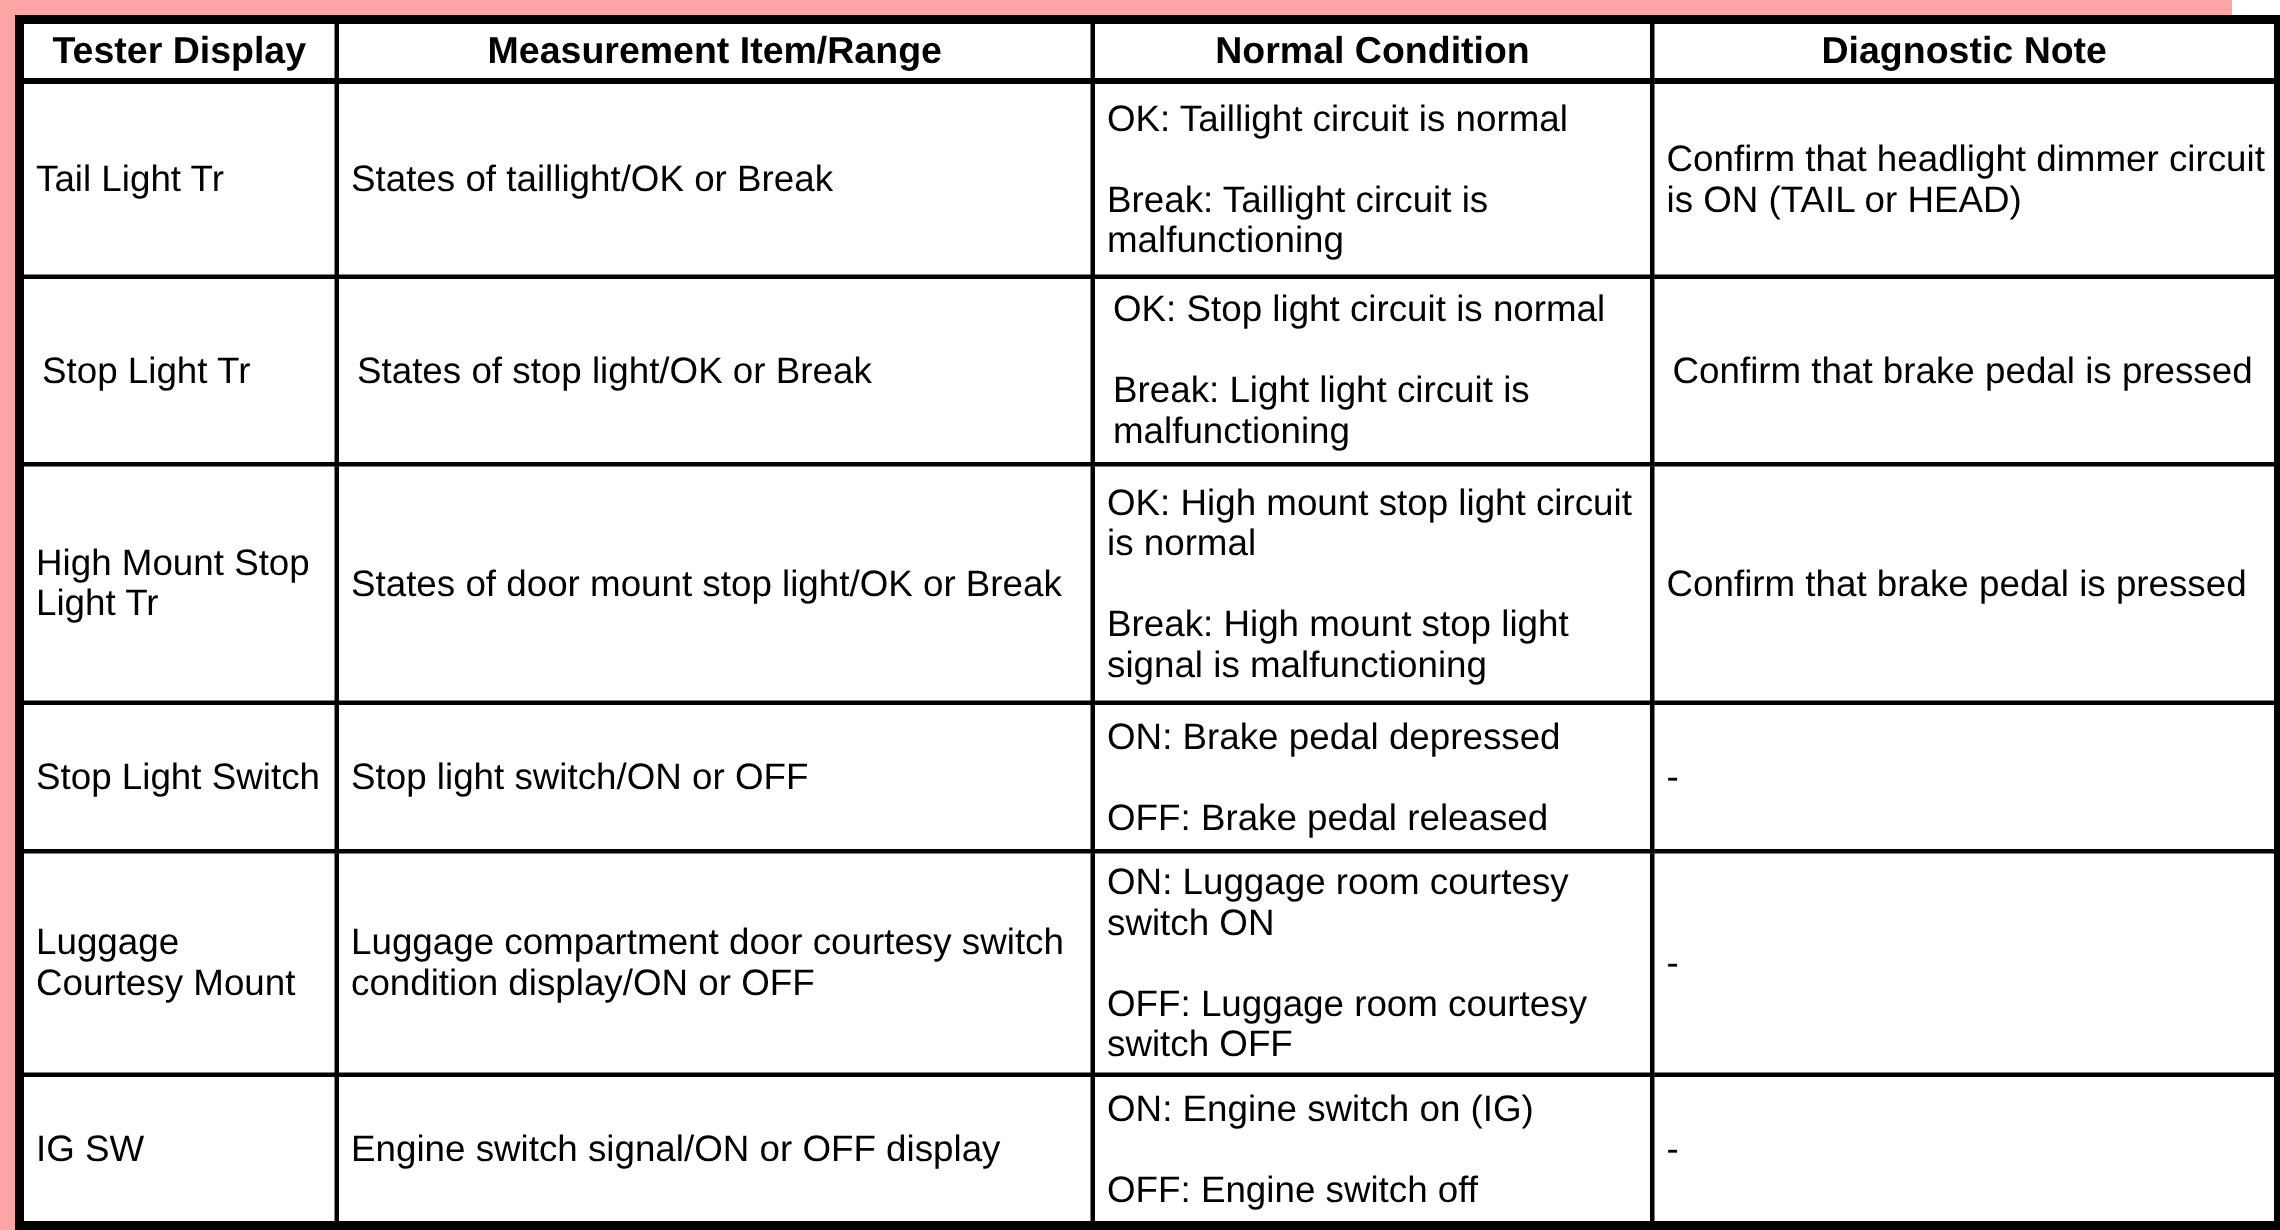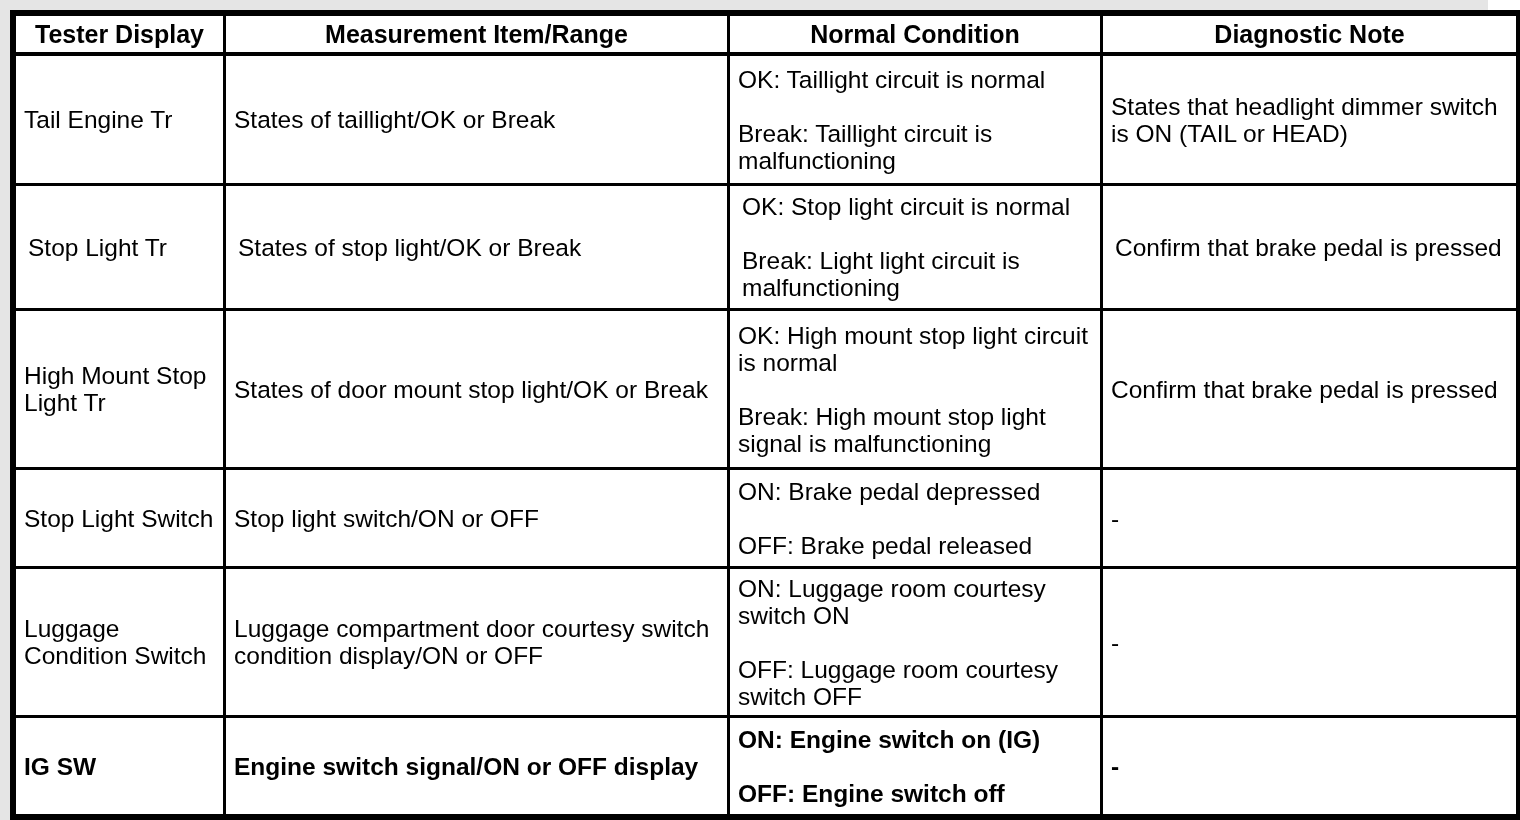--- a/index.html
+++ b/index.html
@@ -7,40 +7,40 @@
     margin: 0;
     padding: 0;
     background: #ffffff;
     font-family: "Liberation Sans", sans-serif;
     color: #000000;
   }
   .page {
     width: 1488px;
     height: 820px;
     padding: 10px 0 0 10px;
-    background: #e5e5e5;
+    background: #fca5a5;
   }
   table.diag {
     border-collapse: separate;
     border-spacing: 0;
     table-layout: fixed;
     width: 1512px;
     border: 6px solid #000000;
     border-bottom-width: 8px;
     background: #ffffff;
   }
   td, th {
     border-right: 3px solid #000000;
     border-bottom: 3px solid #000000;
     padding: 2px 6px 2px 8px;
     vertical-align: middle;
     overflow: hidden;
   }
   td:last-child, th:last-child { border-right: 0; }
-  tbody tr:last-child td { border-bottom: 0; font-weight: bold; }
+  tbody tr:last-child td { border-bottom: 0; }
   thead th {
     border-bottom: 4px solid #000000;
     font-weight: bold;
     font-size: 25px;
     text-align: center;
     height: 40px;
     padding: 2px 4px;
     white-space: nowrap;
   }
   tbody td {
@@ -70,28 +70,28 @@
     <thead>
       <tr>
         <th>Tester Display</th>
         <th>Measurement Item/Range</th>
         <th>Normal Condition</th>
         <th>Diagnostic Note</th>
       </tr>
     </thead>
     <tbody>
       <tr class="r1">
-        <td>Tail Engine Tr</td>
+        <td>Tail Light Tr</td>
         <td>States of taillight/OK or Break</td>
         <td>
           <div>OK: Taillight circuit is normal</div>
           <div class="gap"></div>
           <div>Break: Taillight circuit is malfunctioning</div>
         </td>
-        <td>States that headlight dimmer switch is ON (TAIL or HEAD)</td>
+        <td>Confirm that headlight dimmer circuit is ON (TAIL or HEAD)</td>
       </tr>
       <tr class="r2">
         <td>Stop Light Tr</td>
         <td>States of stop light/OK or Break</td>
         <td>
           <div>OK: Stop light circuit is normal</div>
           <div class="gap"></div>
           <div>Break: Light light circuit is malfunctioning</div>
         </td>
         <td>Confirm that brake pedal is pressed</td>
@@ -110,21 +110,21 @@
         <td>Stop Light Switch</td>
         <td>Stop light switch/ON or OFF</td>
         <td>
           <div>ON: Brake pedal depressed</div>
           <div class="gap"></div>
           <div>OFF: Brake pedal released</div>
         </td>
         <td>-</td>
       </tr>
       <tr class="r5">
-        <td>Luggage Condition Switch</td>
+        <td>Luggage Courtesy Mount</td>
         <td>Luggage compartment door courtesy switch condition display/ON or OFF</td>
         <td>
           <div>ON: Luggage room courtesy switch ON</div>
           <div class="gap"></div>
           <div>OFF: Luggage room courtesy switch OFF</div>
         </td>
         <td>-</td>
       </tr>
       <tr class="r6">
         <td>IG SW</td>

